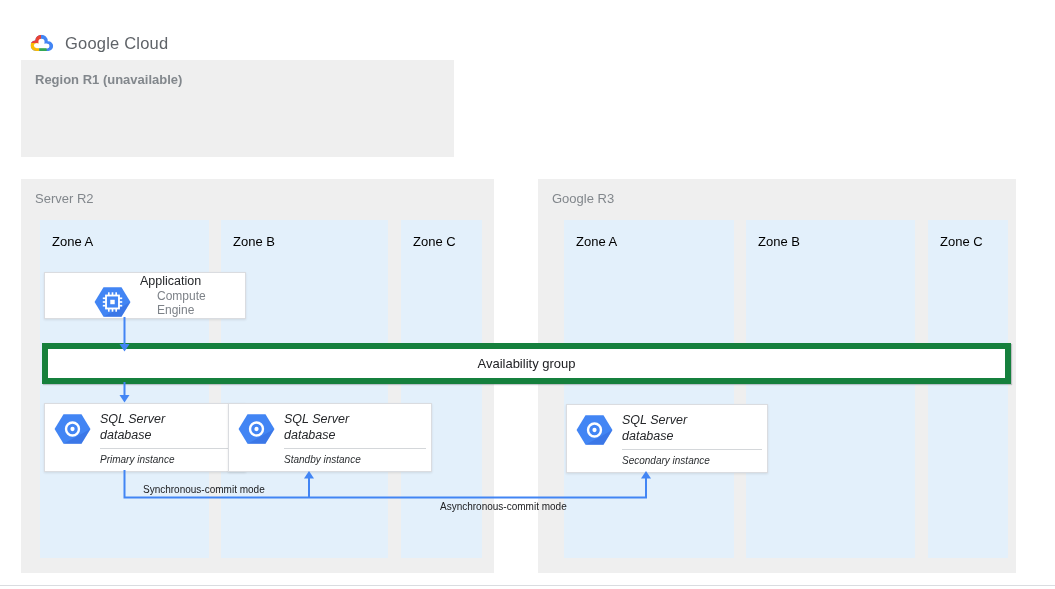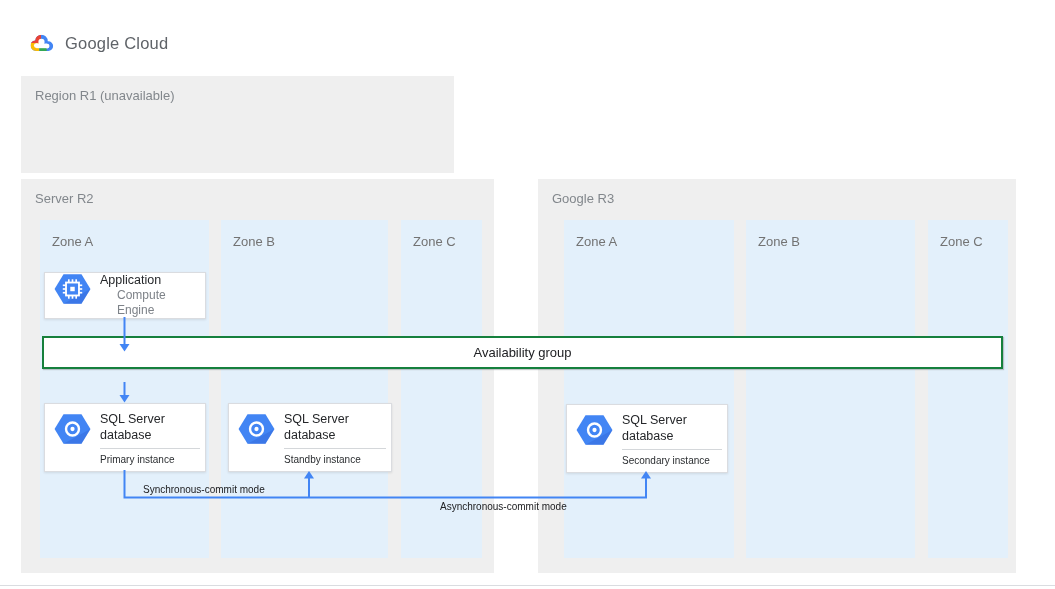--- a/index.html
+++ b/index.html
@@ -8,56 +8,56 @@
     background:#ffffff;
     font-family:"Liberation Sans", sans-serif;
     -webkit-font-smoothing:antialiased;
   }
   .abs{position:absolute;}
   
   .logo{left:28px;top:13px;display:flex;align-items:center;gap:9px;margin-top:20px;}
   .logo-text{font-size:16.5px;color:#5f6368;letter-spacing:.2px;}
   
   .region{background:#efefef;}
-  .region-r1{left:21px;top:76px;width:433px;height:97px;}
+  .region-r1{left:21px;top:60px;width:433px;height:97px;font-weight:bold;}
   .region-r2{left:21px;top:179px;width:473px;height:394px;}
   .region-r3{left:538px;top:179px;width:478px;height:394px;}
   .region-label{position:absolute;left:14px;top:12px;font-size:13px;color:#82878c;}
   
   .zone{background:#e3f0fb;top:220px;height:338px;}
-  .zone-label{position:absolute;left:12px;top:14px;font-size:13px;color:#737373;}
+  .zone-label{position:absolute;left:12px;top:14px;font-size:13px;color:#000000;}
   .z-r2a{left:40px;width:169px;}
   .z-r2b{left:221px;width:167px;}
   .z-r2c{left:401px;width:81px;}
   .z-r3a{left:564px;width:170px;}
   .z-r3b{left:746px;width:169px;}
   .z-r3c{left:928px;width:80px;}
   
   .card{
     background:#fff;border:1px solid #dadce0;
     box-shadow:0 1px 2px rgba(60,64,67,.12);
-    display:flex;align-items:flex-start;z-index:3;
+    display:flex;align-items:flex-end;z-index:3;padding-left:40px;
   }
   .app-card{left:44px;top:272px;width:160px;height:45px;}
   .hexicon{flex:0 0 auto;margin-left:9px;}
   .card-textcol{margin-left:9px;line-height:1.22;}
   .card-title{font-size:12.5px;color:#25272a;}
   .card-sub{font-size:12px;color:#7d8288;margin-left:17px;}
-  .sql-card{display:block;height:67px;width:160px;}
+  .sql-card{display:block;height:67px;width:160px;font-style:italic;}
   .sql-primary{left:44px;top:403px;}
   .sql-standby{left:228px;top:403px;width:162px;}
   .sql-secondary{left:566px;top:404px;}
   .sql-icon{position:absolute;left:9px;top:9px;}
   .sql-title{position:absolute;left:55px;top:8px;font-size:12.5px;color:#25272a;line-height:1.25;width:100px;}
   .sql-div{position:absolute;left:55px;right:5px;top:44px;border-top:1px solid #d4d7da;}
   .sql-instance{position:absolute;left:55px;top:50px;font-size:10px;color:#2b2e31;}
   
   .avail{
-    left:42px;top:336px;width:957px;height:29px;background:#fff;
-    border:2px solid #15803d;box-shadow:1px 1px 1px rgba(128,134,139,.45);
+    left:42px;top:343px;width:957px;height:29px;background:#fff;
+    border:6px solid #15803d;box-shadow:1px 1px 1px rgba(128,134,139,.45);
     display:flex;align-items:center;justify-content:center;z-index:2;
   }
   .avail-label{font-size:13px;color:#202124;}
   
   .edge-label{font-size:10px;color:#202124;z-index:5;}
   .sync-label{left:143px;top:484px;}
   .async-label{left:440px;top:501px;}
   
   .arrows{left:0;top:0;width:1055px;height:589px;z-index:4;pointer-events:none;}
   .bottom-rule{left:0;top:585px;width:1055px;height:1px;background:#dadce0;}

